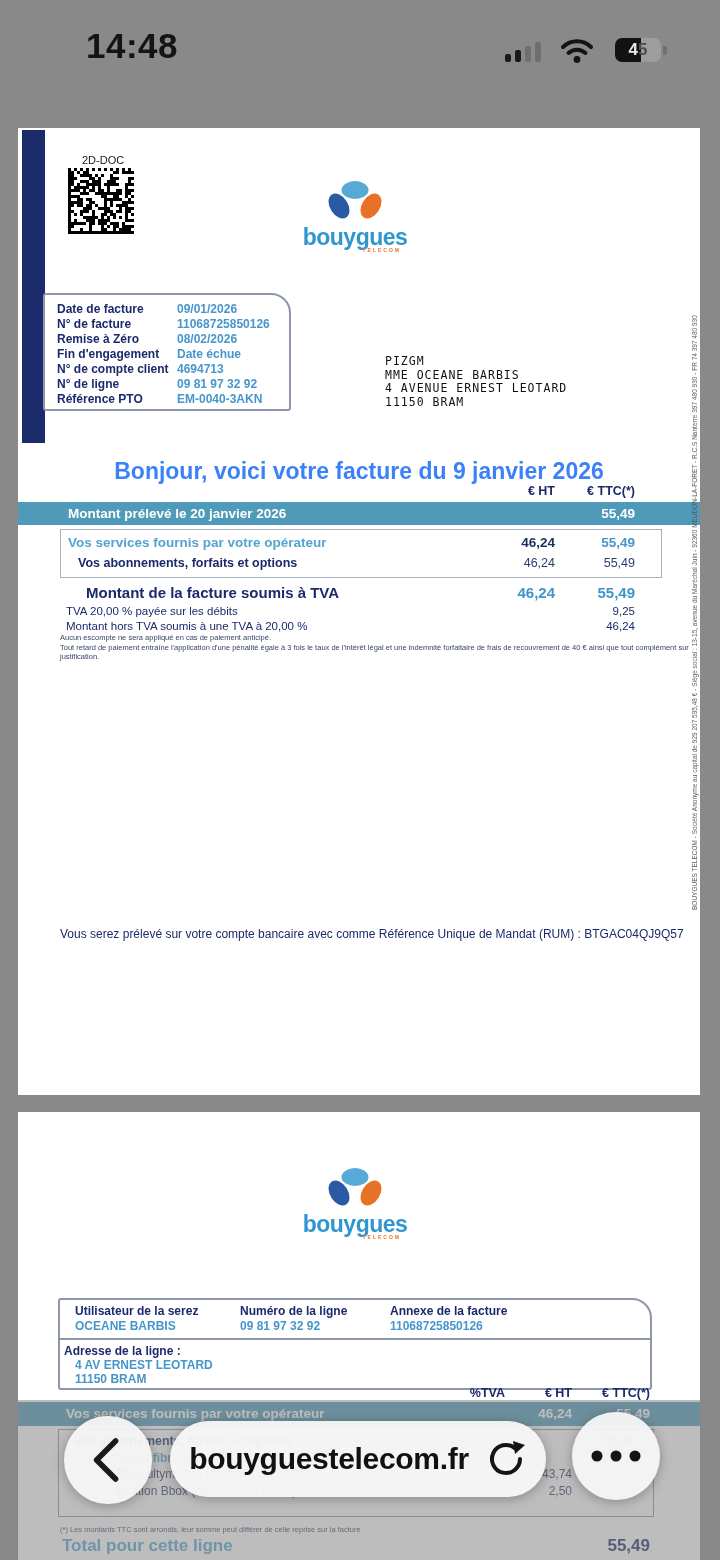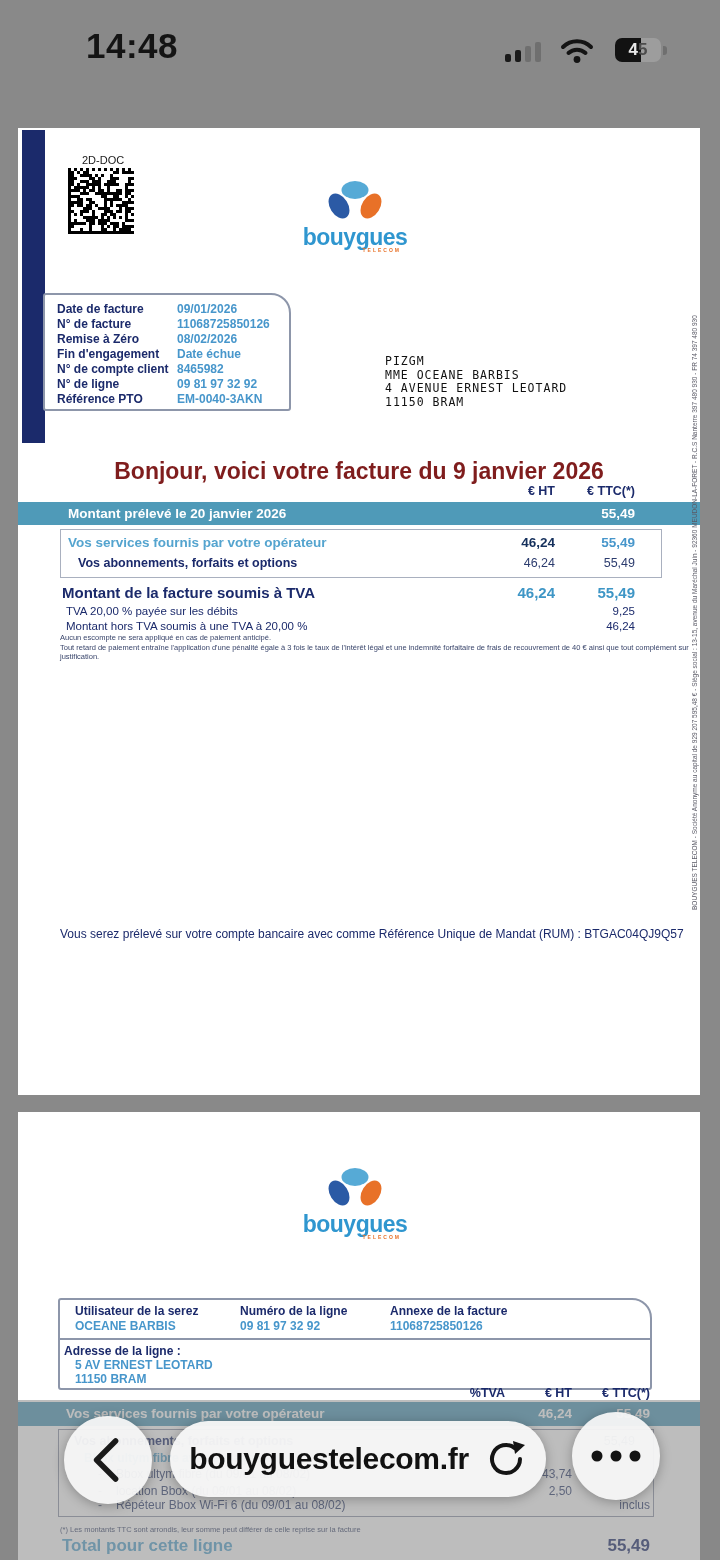--- a/index.html
+++ b/index.html
@@ -36,37 +36,37 @@
   .logo{position:absolute;width:120px;text-align:center;}
   .logo1{left:277px;top:52px;}
   .logo2{left:277px;top:55px;}
   .logoword{font-size:23px;font-weight:bold;color:#2f96cf;letter-spacing:-.5px;line-height:22px;}
   .logosub{font-size:5px;font-weight:bold;color:#e87128;letter-spacing:2px;line-height:5px;text-align:right;padding-right:14px;}
   .detailsbox{position:absolute;left:25px;top:165px;width:248px;height:118px;border:2px solid #8d96aa;border-radius:3px 20px 3px 3px;padding:7px 0 0 12px;box-sizing:border-box;}
   .drow{height:15px;font-size:12px;line-height:15px;white-space:nowrap;}
   .drow .dl{display:inline-block;width:120px;font-weight:bold;color:#1b2a6b;}
   .drow .dv{font-weight:bold;color:#4796cb;}
   .recipient{position:absolute;left:367px;top:227px;font-family:"DejaVu Sans Mono",monospace;font-size:11.5px;line-height:13.5px;color:#111;letter-spacing:1px;}
-  .doctitle{position:absolute;left:0;top:330px;width:682px;text-align:center;font-size:23px;font-weight:bold;color:#7f1d1d;}
+  .doctitle{position:absolute;left:0;top:330px;width:682px;text-align:center;font-size:23px;font-weight:bold;color:#3b82f6;}
   .p1row{position:absolute;left:0;width:682px;height:20px;font-size:12px;color:#1b2a6b;}
   .amt{position:absolute;top:0;white-space:nowrap;}
   .amt.ht{right:145px;} .amt.ttc{right:65px;}
   .hdr1{top:356px;font-weight:bold;font-size:12.5px;}
   .banner1{top:374px;height:23px;background:#4f9ab8;color:#fff;font-weight:bold;font-size:13.5px;line-height:23px;}
   .banner1 .lbl{padding-left:50px;}
   .banner1 .amt{line-height:23px;}
   .svcbox{position:absolute;left:42px;top:401px;width:600px;height:47px;border:1px solid #a9b0bf;}
   .rowsvc{top:407px;font-size:13.5px;font-weight:bold;}
   .rowsvc .lbl{padding-left:50px;color:#54a4cf;}
   .rowsvc .ht{color:#15305c;} .rowsvc .ttc{color:#4796cb;}
   .rowabo{top:428px;font-size:12.5px;}
   .rowabo .lbl{padding-left:60px;font-weight:bold;}
   .rowabo .ht,.rowabo .ttc{color:#2c3c6e;}
   .rowtva{top:456px;font-size:15px;font-weight:bold;}
-  .rowtva .lbl{padding-left:44px;}
+  .rowtva .lbl{padding-left:68px;}
   .rowtva .ht,.rowtva .ttc{color:#3e96c6;}
   .rowsm{font-size:11.5px;}
   .rowsm .lbl{padding-left:48px;}
   .rowsm1{top:477px;} .rowsm2{top:492px;}
   .fineprint{position:absolute;left:42px;top:505px;width:620px;font-size:7.5px;line-height:9.5px;color:#39456b;}
   .fineprint div{white-space:nowrap;}
   .rumline{position:absolute;left:42px;top:799px;font-size:12px;color:#1b2a6b;}
   .vlegal{position:absolute;right:2px;top:362px;height:420px;writing-mode:vertical-rl;transform:rotate(180deg);font-size:6.5px;color:#5a5a66;white-space:nowrap;}
   
   .infobox{position:absolute;left:40px;top:186px;width:594px;height:92px;border:2px solid #8d96aa;border-radius:3px 20px 3px 3px;box-sizing:border-box;}
@@ -409,21 +409,21 @@
     </svg>
     <div class="logoword">bouygues</div>
     <div class="logosub">TELECOM</div>
   </div>
 
   <div class="detailsbox">
     <div class="drow"><span class="dl">Date de facture</span><span class="dv">09/01/2026</span></div>
     <div class="drow"><span class="dl">N° de facture</span><span class="dv">11068725850126</span></div>
     <div class="drow"><span class="dl">Remise à Zéro</span><span class="dv">08/02/2026</span></div>
     <div class="drow"><span class="dl">Fin d'engagement</span><span class="dv">Date échue</span></div>
-    <div class="drow"><span class="dl">N° de compte client</span><span class="dv">8465982</span></div>
+    <div class="drow"><span class="dl">N° de compte client</span><span class="dv">4694713</span></div>
     <div class="drow"><span class="dl">N° de ligne</span><span class="dv">09 81 97 32 92</span></div>
     <div class="drow"><span class="dl">Référence PTO</span><span class="dv">EM-0040-3AKN</span></div>
   </div>
 
   <div class="recipient">
     <div>PIZGM</div>
     <div>MME OCEANE BARBIS</div>
     <div>4 AVENUE ERNEST LEOTARD</div>
     <div>11150 BRAM</div>
   </div>
@@ -489,21 +489,21 @@
 
   <div class="infobox"></div>
   <div class="infodivider"></div>
   <div class="ilabel" style="left:57px;top:192px;">Utilisateur de la serez</div>
   <div class="ivalue" style="left:57px;top:207px;">OCEANE BARBIS</div>
   <div class="ilabel" style="left:222px;top:192px;">Numéro de la ligne</div>
   <div class="ivalue" style="left:222px;top:207px;">09 81 97 32 92</div>
   <div class="ilabel" style="left:372px;top:192px;">Annexe de la facture</div>
   <div class="ivalue" style="left:372px;top:207px;">11068725850126</div>
   <div class="ilabel" style="left:46px;top:232px;text-align:center;">Adresse de la ligne :</div>
-  <div class="ivalue" style="left:57px;top:246px;">5 AV ERNEST LEOTARD</div>
+  <div class="ivalue" style="left:57px;top:246px;">4 AV ERNEST LEOTARD</div>
   <div class="ivalue" style="left:57px;top:260px;">11150 BRAM</div>
 
   <div class="p2row hdr2">
     <span class="amt a-tva">%TVA</span>
     <span class="amt a-ht">€ HT</span>
     <span class="amt a-ttc">€ TTC(*)</span>
   </div>
 
   <div class="p2row banner2">
     <span class="lbl">Vos services fournis par votre opérateur</span>
@@ -519,24 +519,20 @@
   <div class="p2row r2b">
     <span class="lbl">Bbox ultym fibre avec engagement</span>
   </div>
   <div class="p2row r2dash r2c">
     <span class="lbl">Bbox ultym fibre  (du 09/01 au 08/02)</span>
     <span class="amt a-ht">43,74</span>
   </div>
   <div class="p2row r2dash r2d">
     <span class="lbl">location Bbox  (du 09/01 au 08/02)</span>
     <span class="amt a-ht">2,50</span>
-  </div>
-  <div class="p2row r2dash r2e">
-    <span class="lbl">Répéteur Bbox Wi-Fi 6  (du 09/01 au 08/02)</span>
-    <span class="amt a-ttc">inclus</span>
   </div>
 
   <div class="fn2">(*) Les montants TTC sont arrondis, leur somme peut différer de celle reprise sur la facture</div>
   <div class="p2row total2">
     <span class="lbl">Total pour cette ligne</span>
     <span class="amt a-ttc">55,49</span>
   </div>
 </div>
 
 <div class="dimoverlay"></div>

